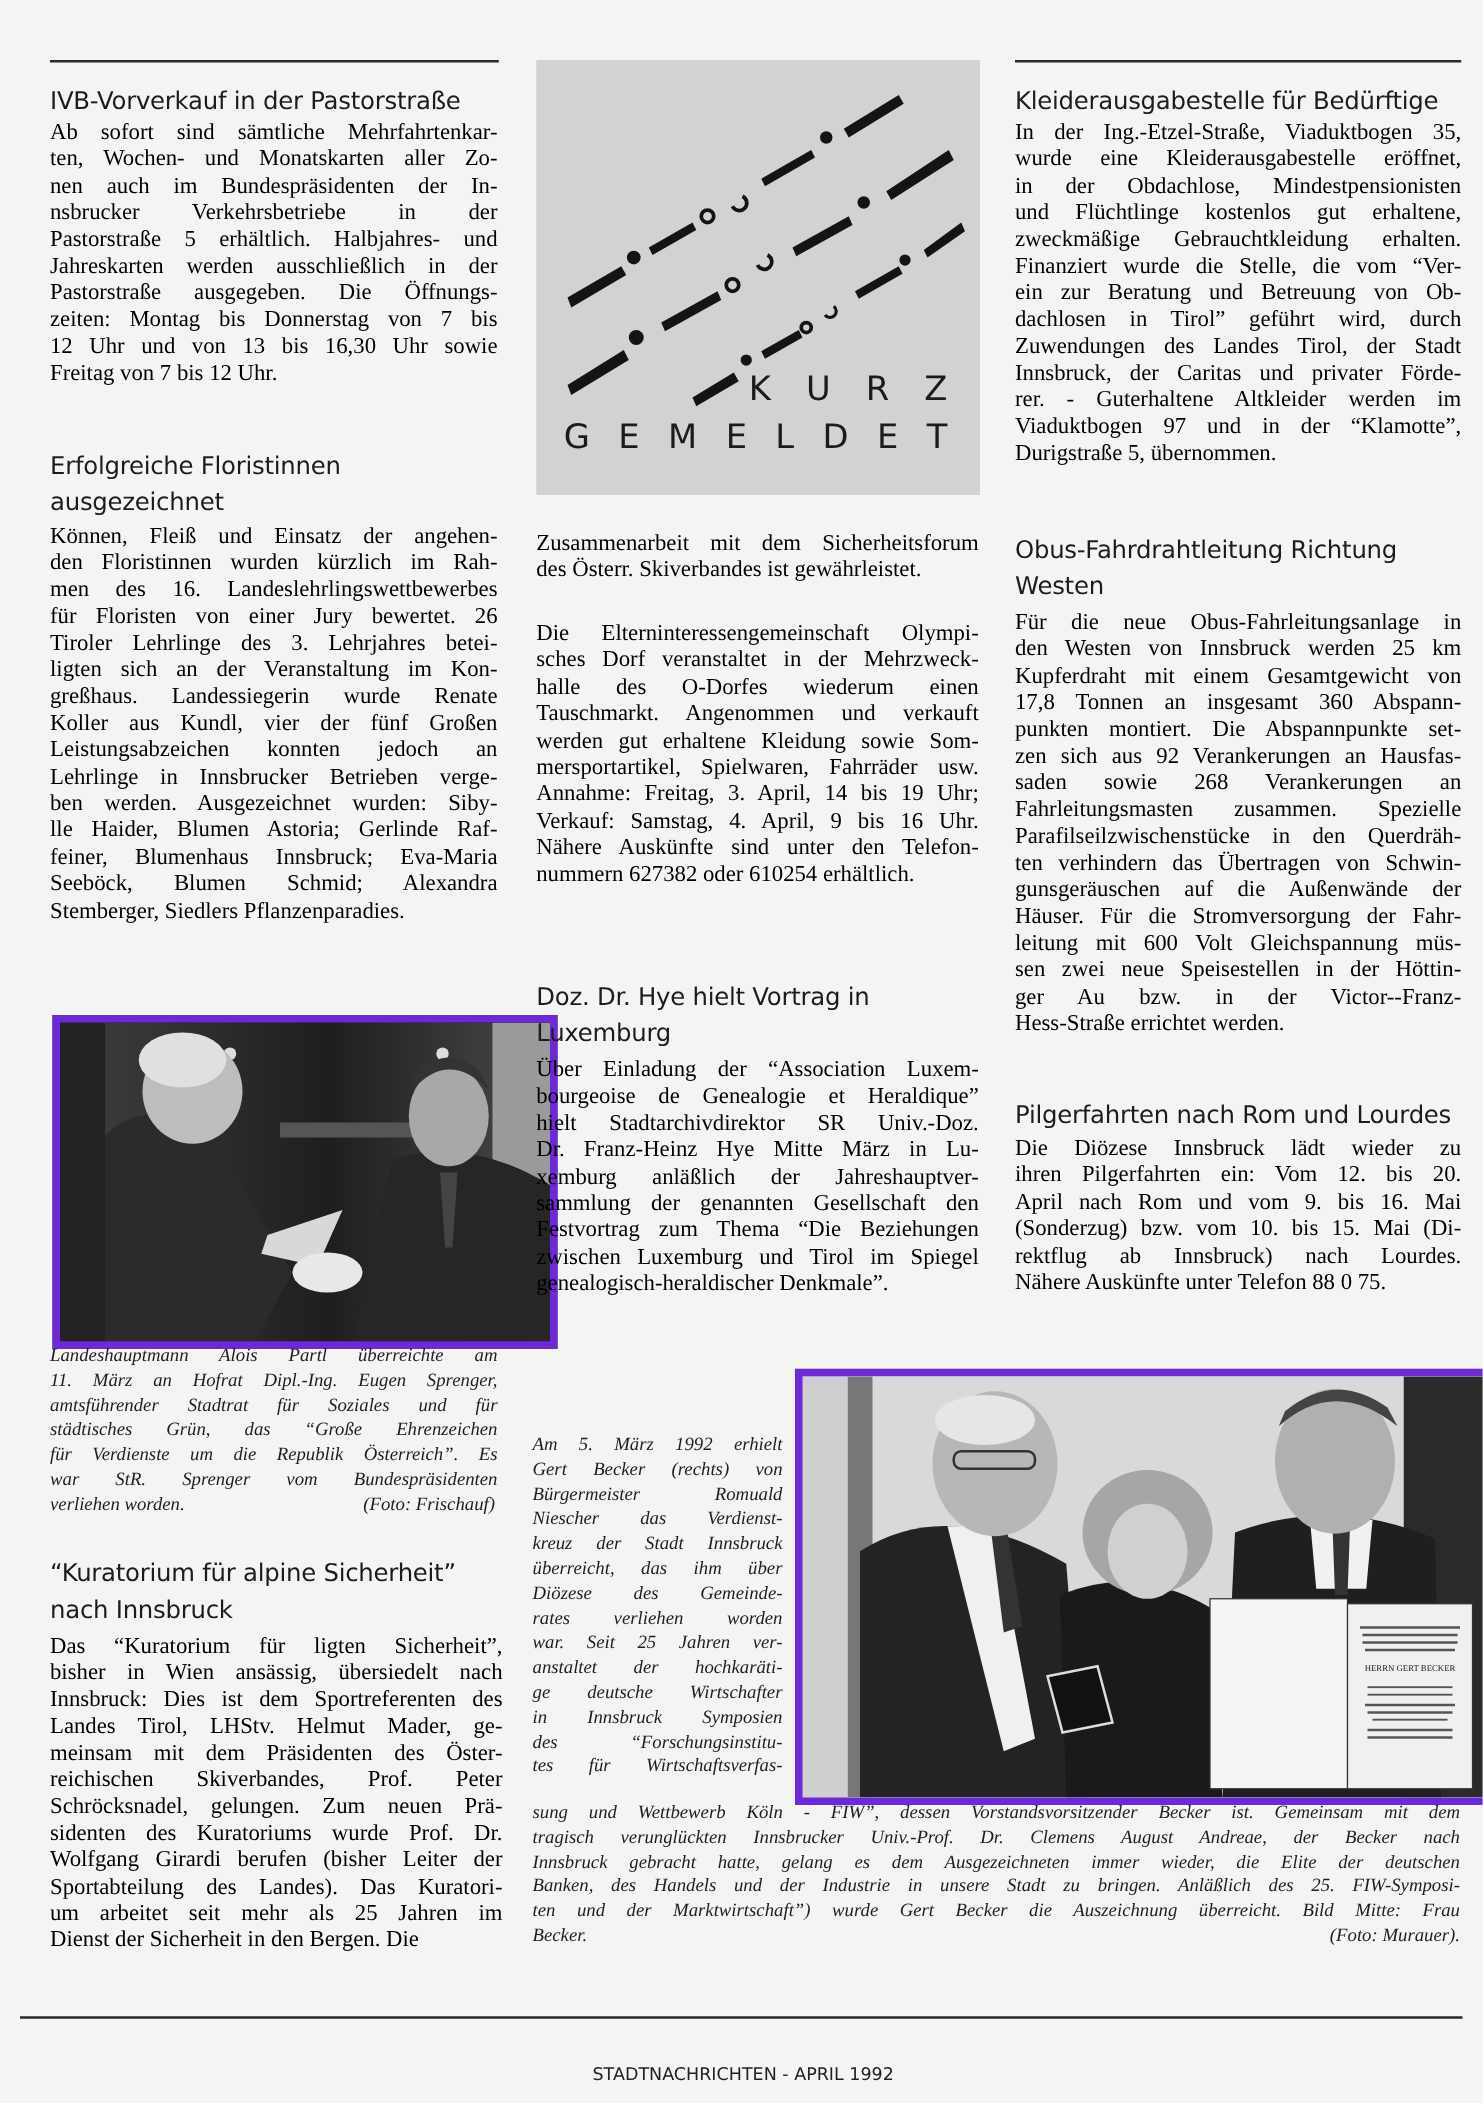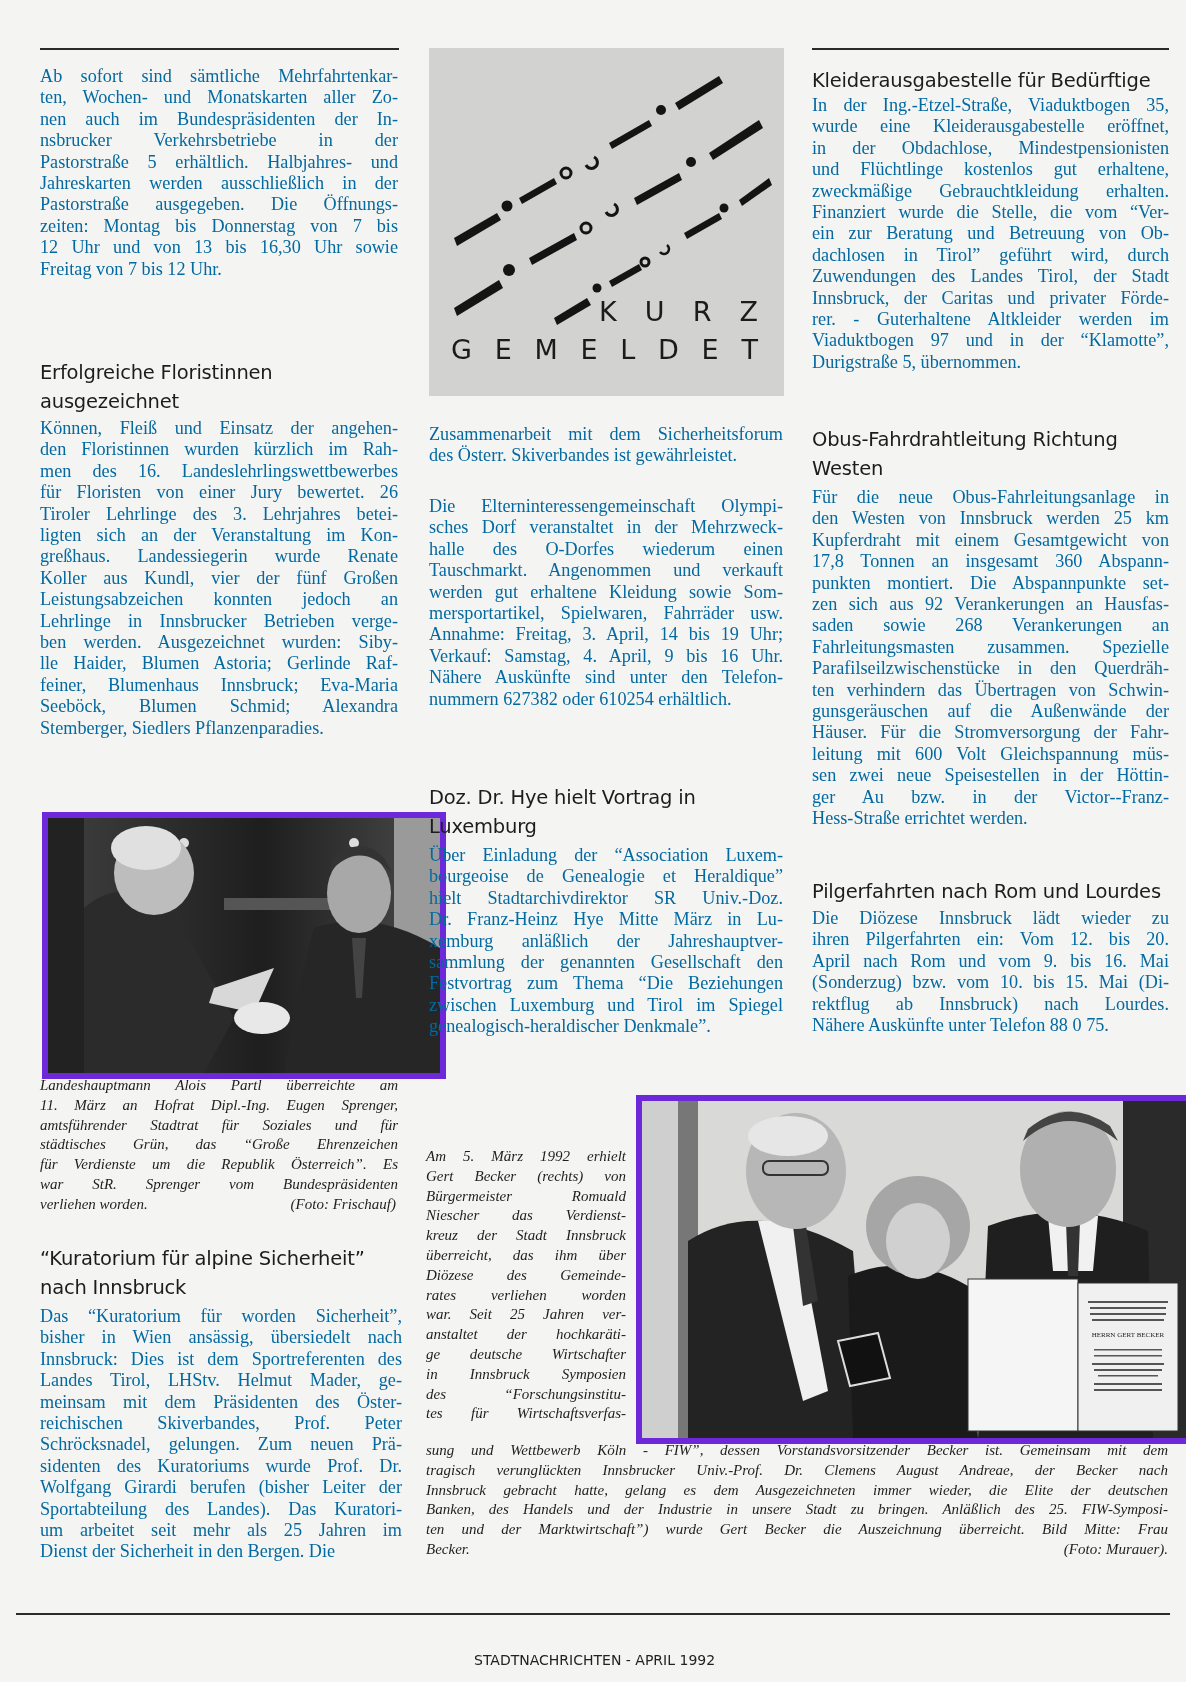--- a/index.html
+++ b/index.html
@@ -1,36 +1,37 @@
 <!DOCTYPE html>
 <html><head>
 <meta charset="utf-8">
 <style>
   html, body { margin:0; padding:0; }
   body { width:1186px; height:1682px; background:#f4f4f2; position:relative; overflow:hidden; color:#1a1a1a; }
   .abs { position:absolute; }
   .rule { position:absolute; height:2px; background:#2a2a2a; }
   .h { font-family:"DejaVu Sans", sans-serif; font-size:19.5px; line-height:29px; color:#1c1c1c; font-weight:normal; margin:0; letter-spacing:-0.2px; }
-  .p { font-family:"Liberation Serif", serif; font-size:18.2px; line-height:21.4px; text-align:justify; margin:0; color:#0369a1; hyphens:manual; }
+  .p { font-family:"Liberation Serif", serif; font-size:18.2px; line-height:21.4px; text-align:justify; margin:0; color:#000000; hyphens:manual; }
   .p .ln { display:block; text-align:justify; text-align-last:justify; white-space:nowrap; }
   .p .ln.last { text-align-last:left; }
   .cap { font-family:"Liberation Serif", serif; font-style:italic; font-size:15px; line-height:19.8px; color:#1e1e1e; }
   .cap .ln { display:block; text-align:justify; text-align-last:justify; white-space:nowrap; }
   .photo { position:absolute; background:#222; border:6px solid #6d28d9; overflow:hidden;padding-left:36px; }
   .logo { position:absolute; background:#d2d3d1; }
   .logo-text { position:absolute; font-family:"DejaVu Sans", sans-serif; color:#1b1b1b; font-size:27px; display:flex; justify-content:space-between; }
   .footer { font-family:"DejaVu Sans", sans-serif; font-size:14px; color:#222; letter-spacing:0px; }
 </style>
 </head>
 <body>
 
 <div class="rule" style="left:40px; top:48px; width:359px;"></div>
 <div class="rule" style="left:812px; top:48px; width:357px;"></div>
 
 <div class="abs" style="left:40px; top:66px; width:358px;">
+  <h2 class="h">IVB-Vorverkauf in der Pastorstraße</h2>
   <div class="p">
       <span class="ln">Ab sofort sind sämtliche Mehrfahrtenkar-</span>
       <span class="ln">ten, Wochen- und Monatskarten aller Zo-</span>
       <span class="ln">nen auch im Bundespräsidenten der In-</span>
       <span class="ln">nsbrucker Verkehrsbetriebe in der</span>
       <span class="ln">Pastorstraße 5 erhältlich. Halbjahres- und</span>
       <span class="ln">Jahreskarten werden ausschließlich in der</span>
       <span class="ln">Pastorstraße ausgegeben. Die Öffnungs-</span>
       <span class="ln">zeiten: Montag bis Donnerstag von 7 bis</span>
       <span class="ln">12 Uhr und von 13 bis 16,30 Uhr sowie</span>
@@ -99,21 +100,21 @@
     </div>
   <div style="display:flex; justify-content:space-between;">
     <span>verliehen worden.</span>
     <span style="padding-right:2px;">(Foto: Frischauf)</span>
   </div>
 </div>
 
 <div class="abs" style="left:40px; top:1244px; width:362px;">
   <h2 class="h"><span>“Kuratorium für alpine Sicherheit”</span><br><span>nach Innsbruck</span></h2>
   <div class="p" style="margin-top:4px;">
-      <span class="ln">Das “Kuratorium für worden Sicherheit”,</span>
+      <span class="ln">Das “Kuratorium für ligten Sicherheit”,</span>
       <span class="ln">bisher in Wien ansässig, übersiedelt nach</span>
       <span class="ln">Innsbruck: Dies ist dem Sportreferenten des</span>
       <span class="ln">Landes Tirol, LHStv. Helmut Mader, ge-</span>
       <span class="ln">meinsam mit dem Präsidenten des Öster-</span>
       <span class="ln">reichischen Skiverbandes, Prof. Peter</span>
       <span class="ln">Schröcksnadel, gelungen. Zum neuen Prä-</span>
       <span class="ln">sidenten des Kuratoriums wurde Prof. Dr.</span>
       <span class="ln">Wolfgang Girardi berufen (bisher Leiter der</span>
       <span class="ln">Sportabteilung des Landes). Das Kuratori-</span>
       <span class="ln">um arbeitet seit mehr als 25 Jahren im</span>

